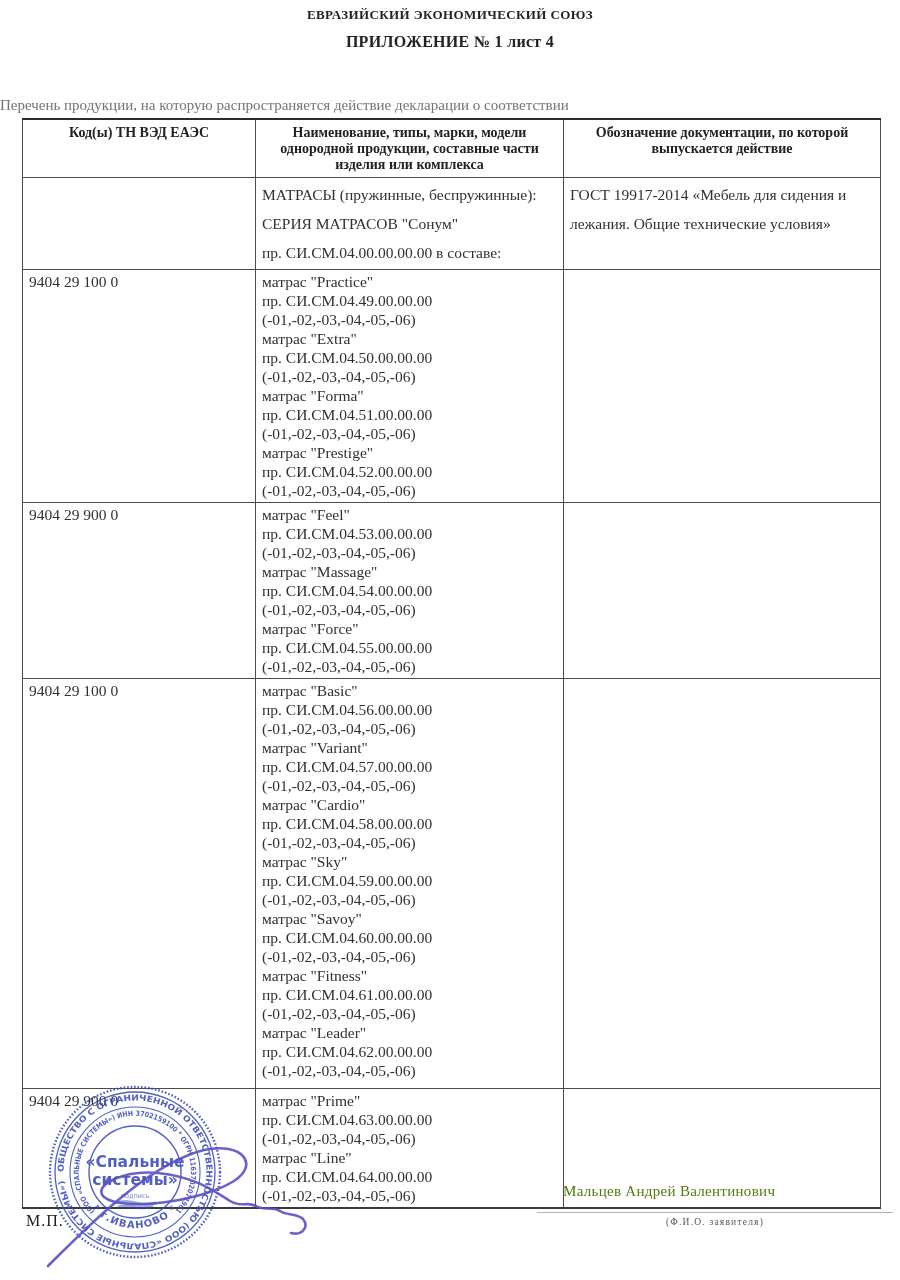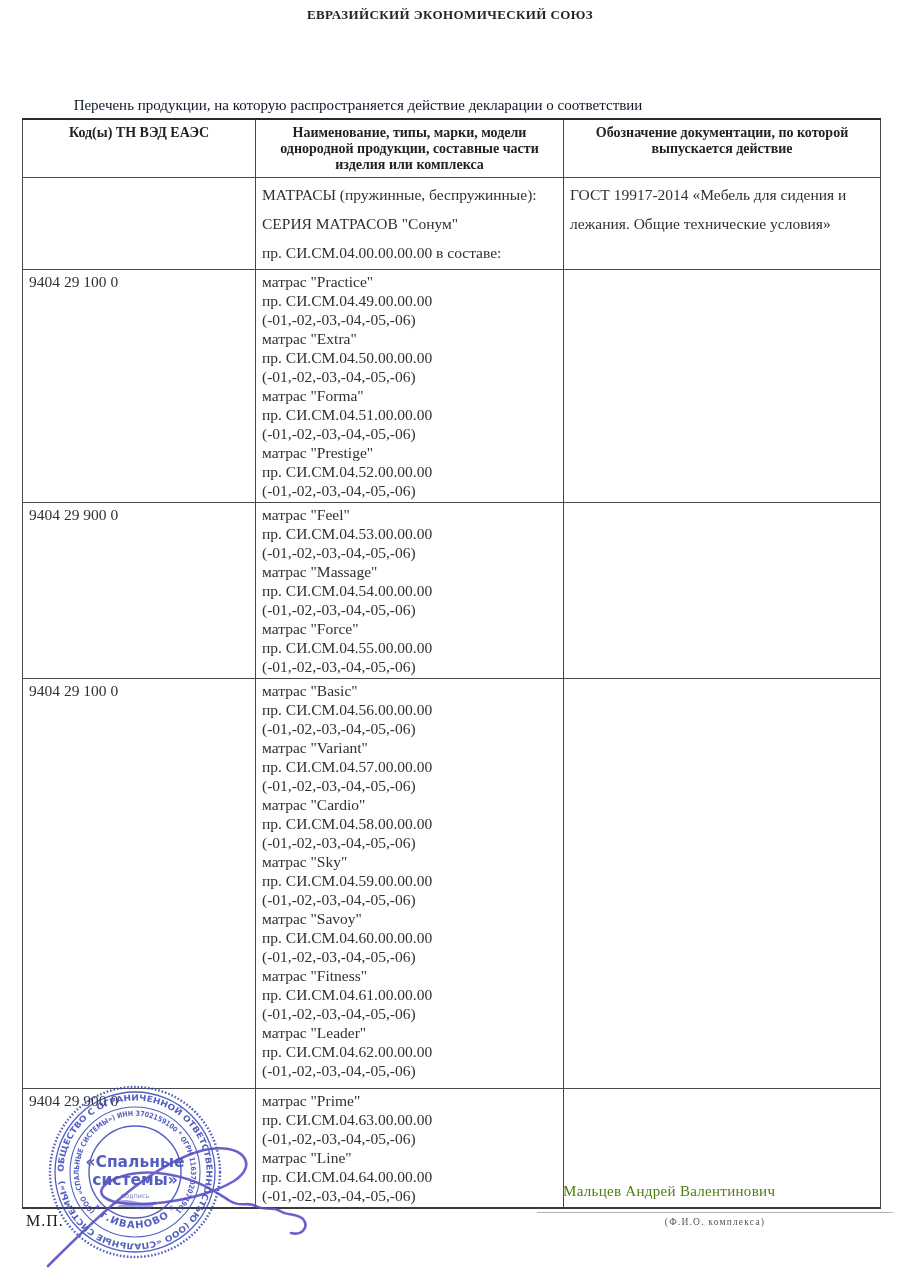--- a/index.html
+++ b/index.html
@@ -8,21 +8,21 @@
     position:relative;
     width:900px; height:1280px;
     font-family:"Liberation Serif", serif;
     color:#2e2e2e;
     overflow:hidden;
   }
   .titles { position:absolute; top:7px; left:0; width:900px; text-align:center; color:#232323; }
   .title-1 { font-size:13px; font-weight:bold; letter-spacing:.4px; margin-bottom:10px; }
   .title-2 { font-size:16px; font-weight:bold; letter-spacing:.3px; margin-bottom:7px; }
   .title-3 { font-size:16.5px; font-weight:bold; letter-spacing:.2px; }
-  .subtitle { position:absolute; top:97px; left:0; width:716px; text-align:center; font-size:15px; color:#0f172a; }
+  .subtitle { position:absolute; top:97px; left:0; width:716px; text-align:left; font-size:15px; color:#737373; }
 
   table.products {
     position:absolute; top:118px; left:22px;
     width:858px; table-layout:fixed; border-collapse:collapse;
     border-top:2px solid #2b2b2b; border-bottom:2px solid #3a3a3a;
   }
   table.products th, table.products td {
     border:1px solid #4a4a4a;
     vertical-align:top;
   }
@@ -60,20 +60,21 @@
     position:absolute; left:537px; top:1217px; width:356px;
     text-align:center; font-size:9.5px; letter-spacing:1.2px; color:#555; z-index:1;
   }
   .stamp-layer { position:absolute; left:0; top:1060px; width:720px; height:220px; z-index:2; }
 </style>
 </head>
 <body>
 
 <div class="titles">
   <div class="title-1">ЕВРАЗИЙСКИЙ ЭКОНОМИЧЕСКИЙ СОЮЗ</div>
+  <div class="title-2">ПРИЛОЖЕНИЕ № 1 лист 4</div>
 </div>
 <div class="subtitle">Перечень продукции, на которую распространяется действие декларации о соответствии</div>
 
 <table class="products">
   <colgroup>
     <col style="width:233px">
       <col style="width:308px">
       <col style="width:317px">
   </colgroup>
   <tbody>
@@ -152,21 +153,21 @@
 пр. СИ.СМ.04.64.00.00.00
 (-01,-02,-03,-04,-05,-06)</td>
     <td></td>
   </tr>
 </tbody>
   </table>
 
 <div class="mp-mark">М.П.</div>
 <div class="applicant-name">Мальцев Андрей Валентинович</div>
 <div class="sign-line"></div>
-<div class="applicant-caption">(Ф.И.О. комплекса)</div>
+<div class="applicant-caption">(Ф.И.О. заявителя)</div>
 
 <svg class="stamp-layer" viewBox="0 0 720 220" xmlns="http://www.w3.org/2000/svg">
   <defs>
     <path id="arc-outer" d="M 63.5 112 A 71.5 71.5 0 1 1 206.5 112 A 71.5 71.5 0 1 1 63.5 112"></path>
     <path id="arc-inner-top" d="M 95 151 A 56 56 0 1 1 175 151"></path>
     <path id="arc-city" d="M 87 141 A 56 56 0 0 0 183 141"></path>
   </defs>
 
   <g opacity="0.88" font-family="DejaVu Sans, sans-serif">
 

